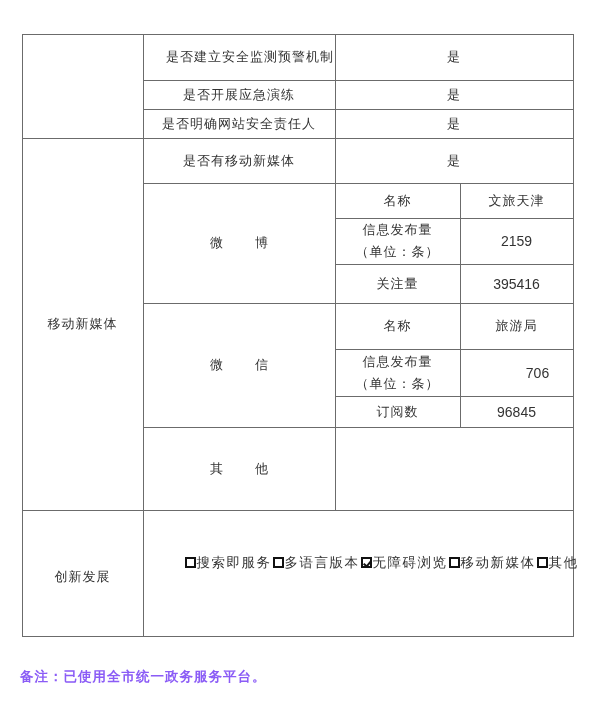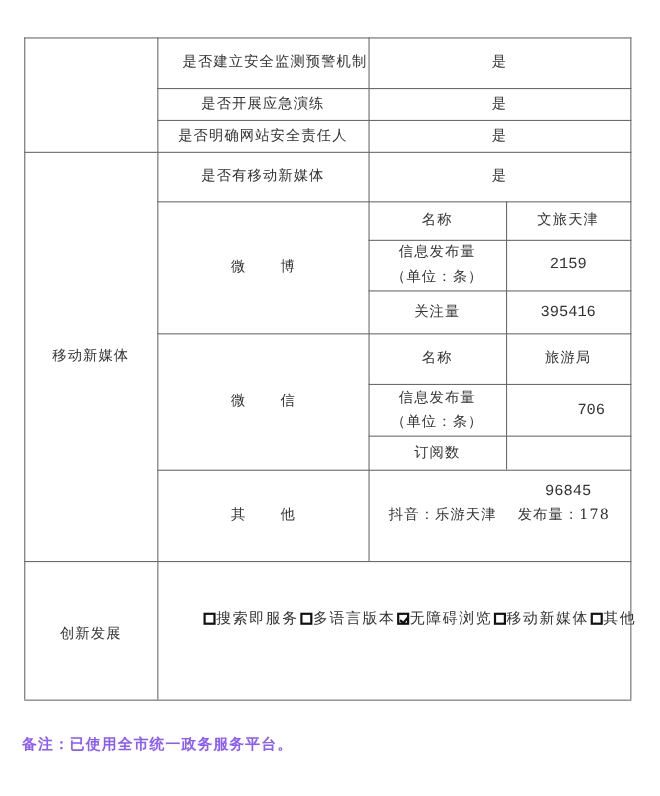--- a/index.html
+++ b/index.html
@@ -3,21 +3,21 @@
 <meta charset="utf-8">
 <style>
   html, body { margin:0; padding:0; background:#ffffff; }
   body { width:600px; height:724px; position:relative; overflow:hidden;
          font-family:"DejaVu Serif", "Liberation Serif", serif; color:#333; }
   .hl { position:absolute; height:0; border-top:1.5px solid #6b6b6b; }
   .vl { position:absolute; width:0; border-left:1.5px solid #6b6b6b; }
   .cell { position:absolute; display:flex; align-items:center; justify-content:center;
           text-align:center; font-size:13px; line-height:22px; letter-spacing:1px; }
   .spaced { letter-spacing:14px; padding-left:14px; }
-  .num { font-family:Liberation Mono, monospace; font-size:14px; letter-spacing:0; }
+  .num { font-family:Liberation Sans, sans-serif; font-size:14px; letter-spacing:0; }
   .cbrow { display:flex; align-items:center; font-size:13.5px; letter-spacing:1.5px; white-space:nowrap; }
   .cb { display:inline-block; width:11px; height:11px; border:2px solid #111; box-sizing:border-box;
         position:relative; margin:0 1px; }
   .cb.checked::after { content:""; position:absolute; left:2px; top:0px; width:3px; height:6px;
         border-right:2px solid #111; border-bottom:2px solid #111; transform:rotate(40deg); }
   .note { position:absolute; left:20px; top:668px; font-size:13.5px; font-weight:bold; color:#8b5cf6;
           font-family:"DejaVu Sans", sans-serif; letter-spacing:1px; }
 </style>
 </head>
 <body>
@@ -76,25 +76,24 @@
   <div class="cell" style="left:335px;top:303px;width:125px;height:46px;">名称</div>
   <div class="cell" style="left:460px;top:303px;width:113px;height:46px;flex-direction:column;">
     <span>旅游局</span>
   </div>
   <div class="cell" style="left:335px;top:349px;width:125px;height:47px;flex-direction:column;">
     <span>信息发布量</span>
     <span>（单位：条）</span>
   </div>
   <div class="cell num" style="left:481px;top:349px;width:113px;height:47px;">706</div>
   <div class="cell" style="left:335px;top:396px;width:125px;height:31px;">订阅数</div>
-  <div class="cell num" style="left:460px;top:396px;width:113px;height:31px;margin-top:35px;">96845</div>
+  <div class="cell num" style="left:460px;top:396px;width:113px;height:31px;">96845</div>
 
   <div class="cell spaced" style="left:143px;top:427px;width:178px;height:83px;">其 他</div>
   <div class="cell" style="left:335px;top:427px;width:238px;height:83px;flex-direction:column;">
-    <span>抖音：乐游天津　 发布量：178</span>
   </div>
 
   <div class="cell" style="left:22px;top:510px;width:121px;height:126px;padding-top:7px;box-sizing:border-box;">创新发展</div>
   <div class="cell" style="left:143px;top:510px;width:430px;height:104px;padding-left:46px;box-sizing:border-box;">
     <div class="cbrow">
       <span class="cb"></span>
         <span>搜索即服务</span>
       <span class="cb"></span>
         <span>多语言版本</span>
       <span class="cb checked"></span>

